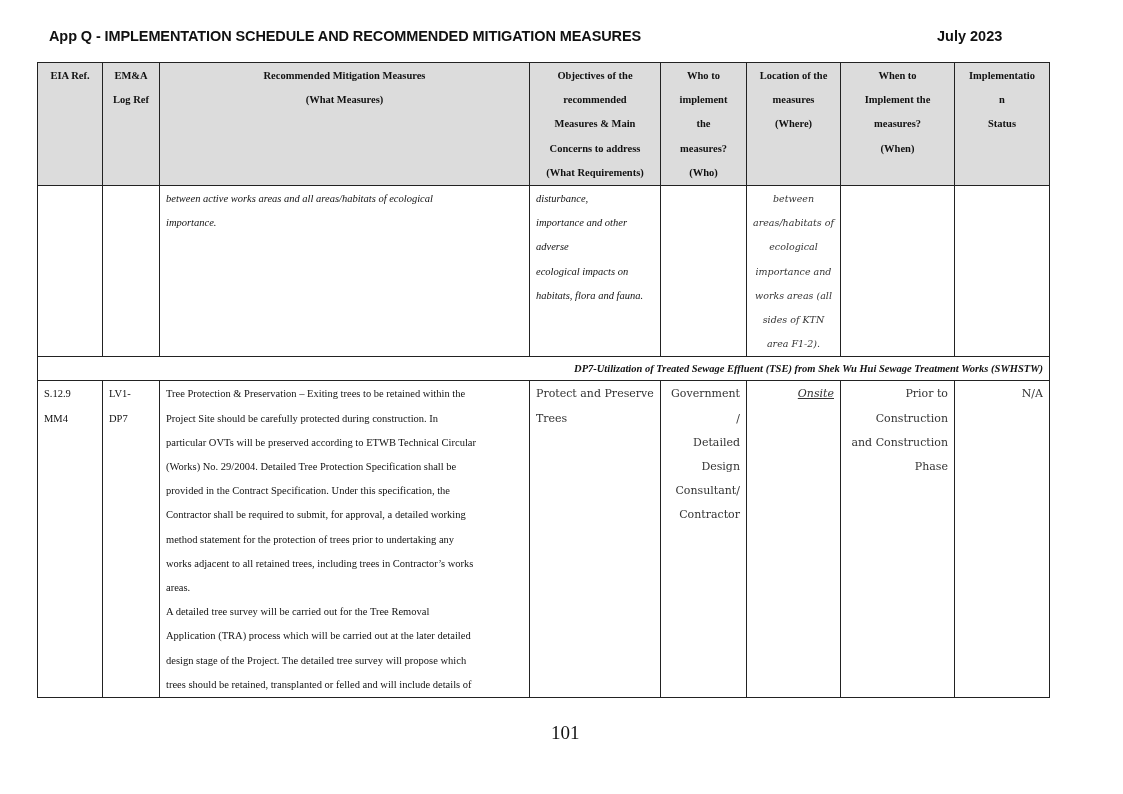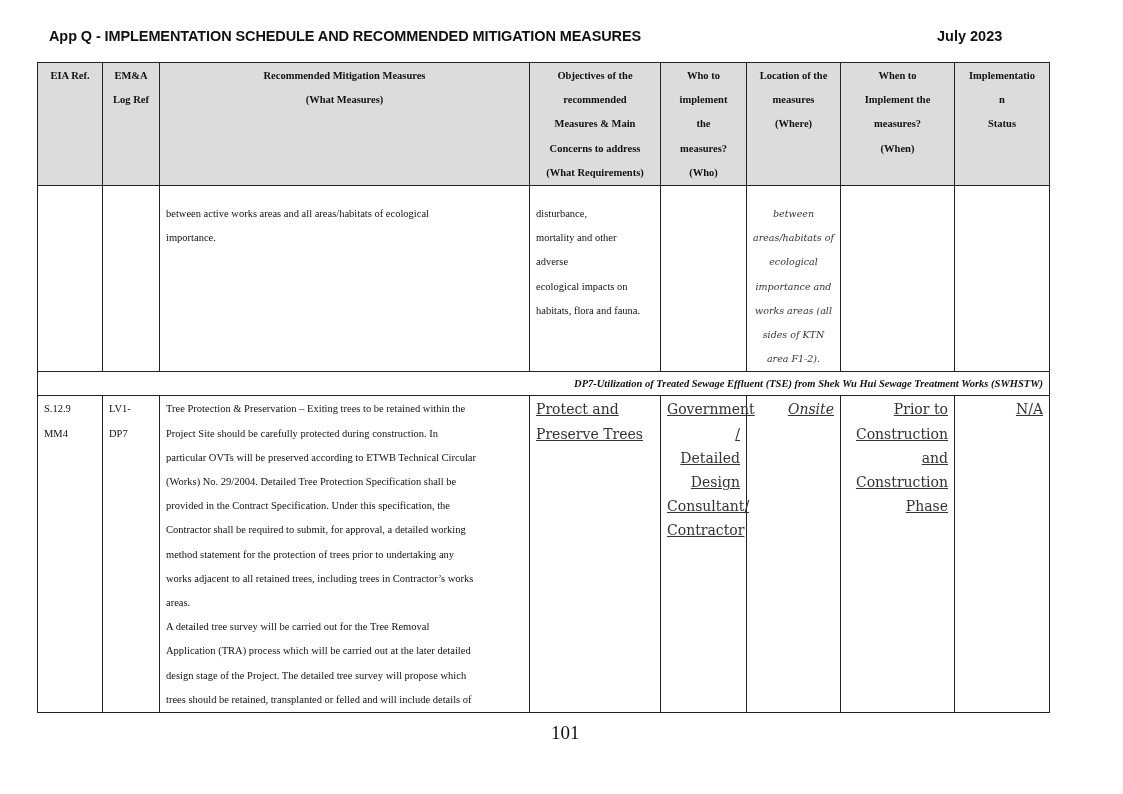--- a/index.html
+++ b/index.html
@@ -2,26 +2,26 @@
 <html><head>
 <meta charset="utf-8">
 <style>
   html, body { margin:0; padding:0; background:#ffffff; }
   body { width:1123px; height:794px; position:relative; overflow:hidden; font-family:"Liberation Serif", serif; color:#111; }
   .hdr-title { position:absolute; left:49px; top:28px; font-family:"Liberation Sans", sans-serif; font-weight:bold; font-size:14.5px; letter-spacing:-0.1px; }
   .hdr-date { position:absolute; left:937px; top:28px; font-family:"Liberation Sans", sans-serif; font-weight:bold; font-size:14.5px; }
   table { position:absolute; left:37px; top:62px; width:1012px; border-collapse:collapse; table-layout:fixed; }
   td, th { border:1.5px solid #222; vertical-align:top; font-size:10.5px; line-height:24.2px; padding:0 6px; }
   th { background:#dcdcdc; font-weight:bold; text-align:center; padding-top:1px;font-family:Liberation Serif, serif; }
-  .row1 td { height:168px; padding-top:16px; }
+  .row1 td { height:168px; padding-top:1px;font-style:italic; }
   .c { text-align:right; }
   .loc-it { font-style:italic; font-family:"DejaVu Serif", serif; font-size:9.5px; color:#333; text-align:center; }
   .section td { font-style:italic; font-weight:bold; font-size:10.5px; line-height:23px; }
   .small { font-size:9.5px; color:#333; font-family:"DejaVu Serif", serif; }
-  .small-sm { font-size:14px;text-decoration:underline; }
+  .small-sm { font-size:11px; }
   .row3 td { height:311px; padding-top:1px; }
   .u { text-decoration:underline; font-style:italic; }
   .pagenum { position:absolute; left:551px; top:722px; font-size:19px; }
   .line { display:block; }
 </style>
 </head>
 <body>
 
 <div class="hdr-title">App Q - IMPLEMENTATION SCHEDULE AND RECOMMENDED MITIGATION MEASURES</div>
 <div class="hdr-date">July 2023</div>
@@ -85,21 +85,21 @@
   <tbody>
     <tr class="row1">
       <td></td>
       <td></td>
       <td>
         <span class="line">between active works areas and all areas/habitats of ecological</span>
         <span class="line">importance.</span>
       </td>
       <td>
         <span class="line">disturbance,</span>
-        <span class="line">mortality and other</span>
+        <span class="line">importance and other</span>
         <span class="line">adverse</span>
         <span class="line">ecological impacts on</span>
         <span class="line">habitats, flora and fauna.</span>
       </td>
       <td></td>
       <td class="loc-it">
         <span class="line">between</span>
         <span class="line">areas/habitats of</span>
         <span class="line">ecological</span>
         <span class="line">importance and</span>

